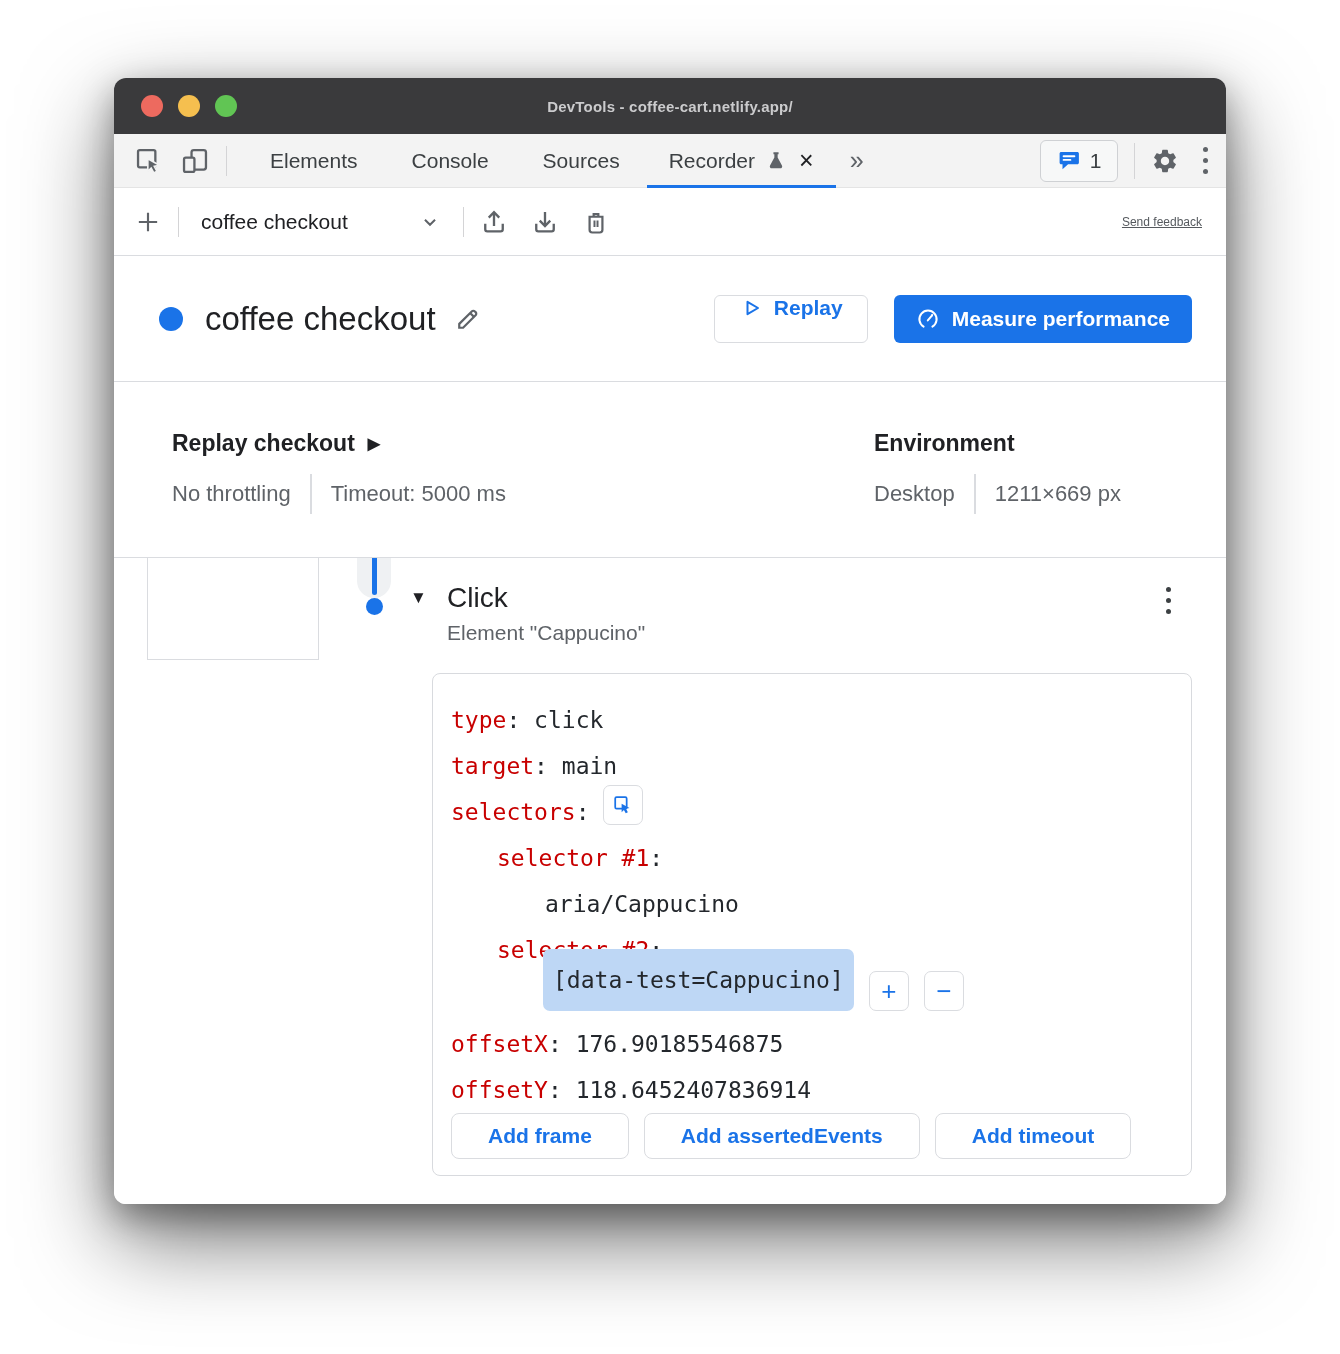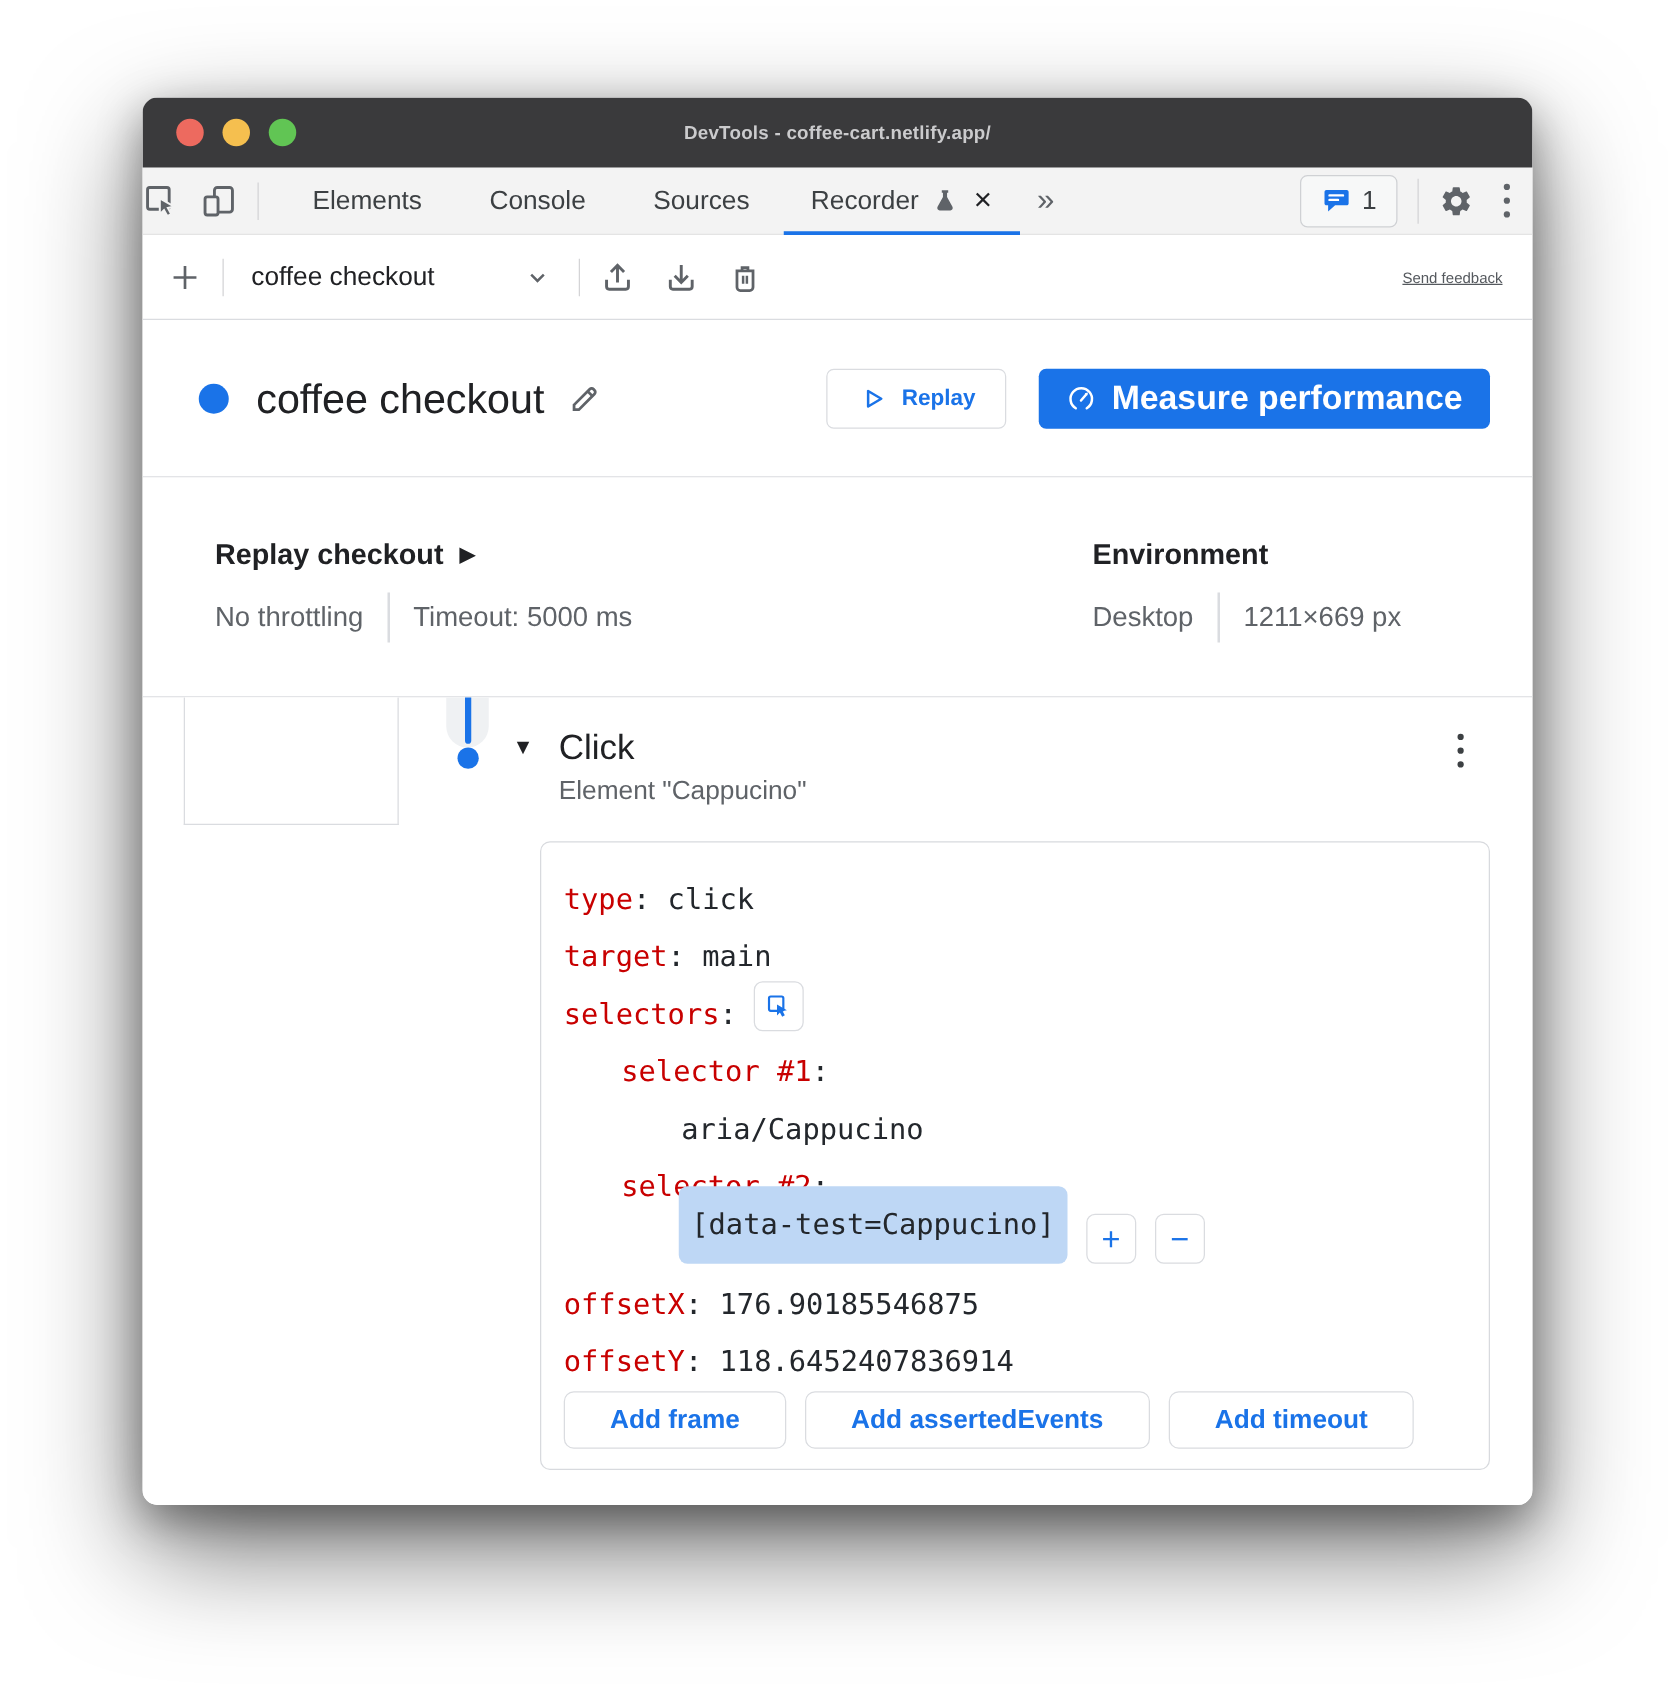--- a/index.html
+++ b/index.html
@@ -12,21 +12,21 @@
     background:#fff;border-radius:12px;overflow:hidden;
     box-shadow:0 35px 90px rgba(0,0,0,.55),0 12px 34px rgba(0,0,0,.35);
   }
   
   .titlebar{height:56px;background:#3a3a3c;position:relative;display:flex;align-items:center;justify-content:center;}
   .lights{position:absolute;left:27px;top:0;height:100%;display:flex;align-items:center;gap:15px;}
   .light{width:22px;height:22px;border-radius:50%;}
   .light.r{background:#ed6a5f;} .light.y{background:#f5bf4f;} .light.g{background:#61c554;}
   .win-title{color:#cbcbcd;font-size:15px;font-weight:bold;letter-spacing:.2px;}
   
-  .tabbar{height:54px;background:#f3f3f3;display:flex;align-items:center;padding:0 18px 0 0;box-sizing:border-box;border-bottom:1px solid #e4e4e4;}
+  .tabbar{height:54px;background:#f3f3f3;display:flex;align-items:center;padding:0 18px 0 20px;box-sizing:border-box;border-bottom:1px solid #e4e4e4;}
   .icon-btn{display:flex;align-items:center;justify-content:center;background:none;border:none;padding:0;cursor:default;}
   .i30{width:30px;height:30px;} .i28{width:28px;height:28px;} .i24{width:24px;height:24px;} .i22{width:22px;height:22px;}
   .vsep{width:1px;height:30px;background:#d4d4d6;margin:0 16px;flex:none;}
   .vsep.tall{height:36px;}
   .tabbar .icon-btn + .icon-btn{margin-left:16px;}
   .tab{padding:0 27px;height:54px;display:flex;align-items:center;font-size:21px;color:#3c4043;position:relative;}
   .tab.active{padding:0 22px;gap:10px;}
   .tab.active::after{content:"";position:absolute;left:0;right:0;bottom:0;height:3px;background:#1a73e8;}
   .close-x{font-size:25px;color:#202124;line-height:1;margin-left:2px;}
   .more-tabs{font-size:25px;color:#5f6368;margin-left:14px;letter-spacing:1px;}
@@ -38,22 +38,22 @@
   .toolbar{height:68px;background:#fff;border-bottom:1px solid #dadce0;display:flex;align-items:center;padding:0 24px 0 20px;box-sizing:border-box;}
   .dropdown{display:flex;align-items:center;justify-content:space-between;width:252px;font-size:21px;color:#202124;background:none;border:none;padding:0 6px;}
   .tool-icons{display:flex;align-items:center;gap:23px;}
   .send-feedback{margin-left:auto;font-size:12px;color:#55595e;text-decoration:underline;}
   
   .rec-header{height:126px;border-bottom:1px solid #dadce0;display:flex;align-items:center;padding:0 34px 0 45px;box-sizing:border-box;background:#fff;}
   .rec-dot{width:24px;height:24px;border-radius:50%;background:#1a73e8;flex:none;}
   .rec-title{font-size:33px;color:#202124;margin-left:22px;}
   .pencil-btn{margin-left:18px;background:none;border:none;padding:0;display:flex;}
   .hdr-btns{margin-left:auto;display:flex;align-items:center;gap:26px;}
-  .btn-replay{height:48px;padding:0 24px;border:1px solid #dadce0;border-radius:6px;background:#fff;color:#1a73e8;font-size:18px;font-weight:bold;display:flex;align-items:center;gap:11px;}
-  .btn-measure{height:48px;padding:0 22px;border:none;border-radius:6px;background:#1a73e8;color:#fff;font-size:27px;font-weight:bold;display:flex;align-items:center;gap:12px;}
+  .btn-replay{height:48px;padding:0 24px;border:1px solid #dadce0;border-radius:6px;background:#fff;color:#1a73e8;font-size:21px;font-weight:bold;display:flex;gap:11px;}
+  .btn-measure{height:48px;padding:0 22px;border:none;border-radius:6px;background:#1a73e8;color:#fff;font-size:21px;font-weight:bold;display:flex;align-items:center;gap:12px;}
   
   .settings{height:176px;border-bottom:1px solid #dadce0;position:relative;background:#fff;box-sizing:border-box;}
   .set-block{position:absolute;top:48px;}
   .set-block.left{left:58px;} .set-block.right{left:760px;}
   .set-title{font-size:23px;font-weight:bold;color:#202124;display:flex;align-items:center;gap:13px;}
   .set-arrow{font-size:16px;color:#202124;}
   .set-vals{margin-top:17px;display:flex;align-items:center;font-size:22px;color:#5f6368;}
   .set-div{width:2px;height:40px;background:#dadce0;margin:0 19px;flex:none;}
   
   .content{position:relative;height:646px;background:#fff;}

